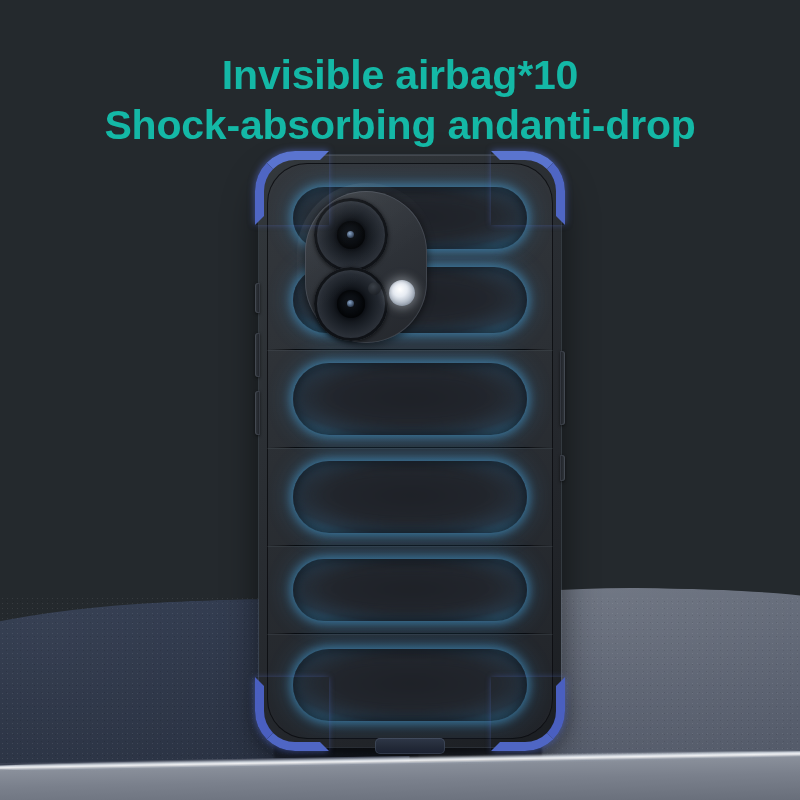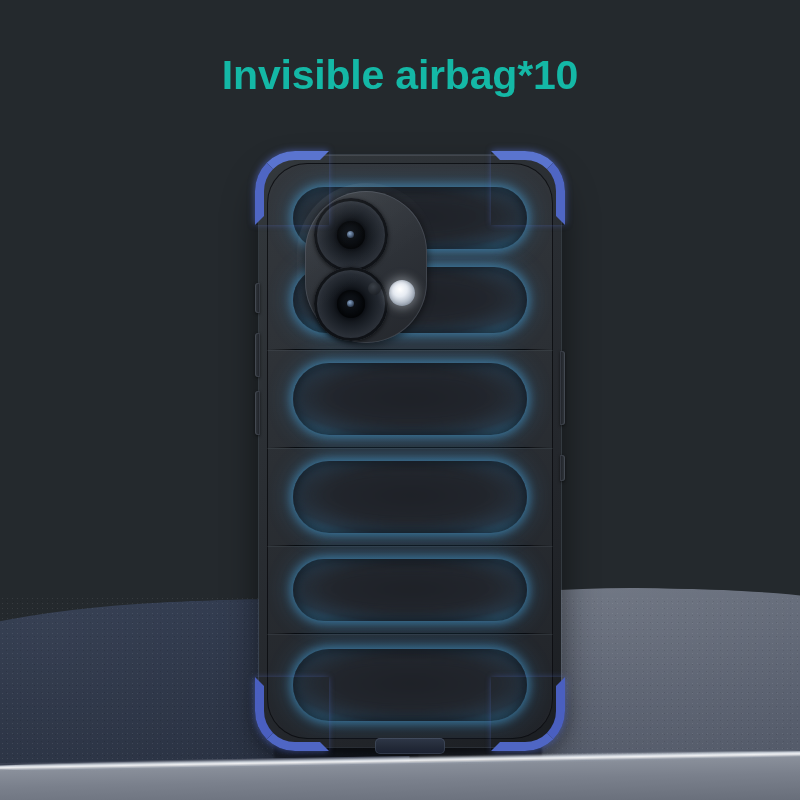--- a/index.html
+++ b/index.html
@@ -396,15 +396,16 @@
 
     <div class="bottom-port"></div>
   </div>
 
   <div class="table-front-dark"></div>
   <div class="table-front"></div>
   <div class="table-edge"></div>
 
   <div class="headline">
     <span class="line">Invisible airbag*10</span>
+    <span class="line">Shock-absorbing andanti-drop</span>
   </div>
 
 </div>
 
 </body></html>

